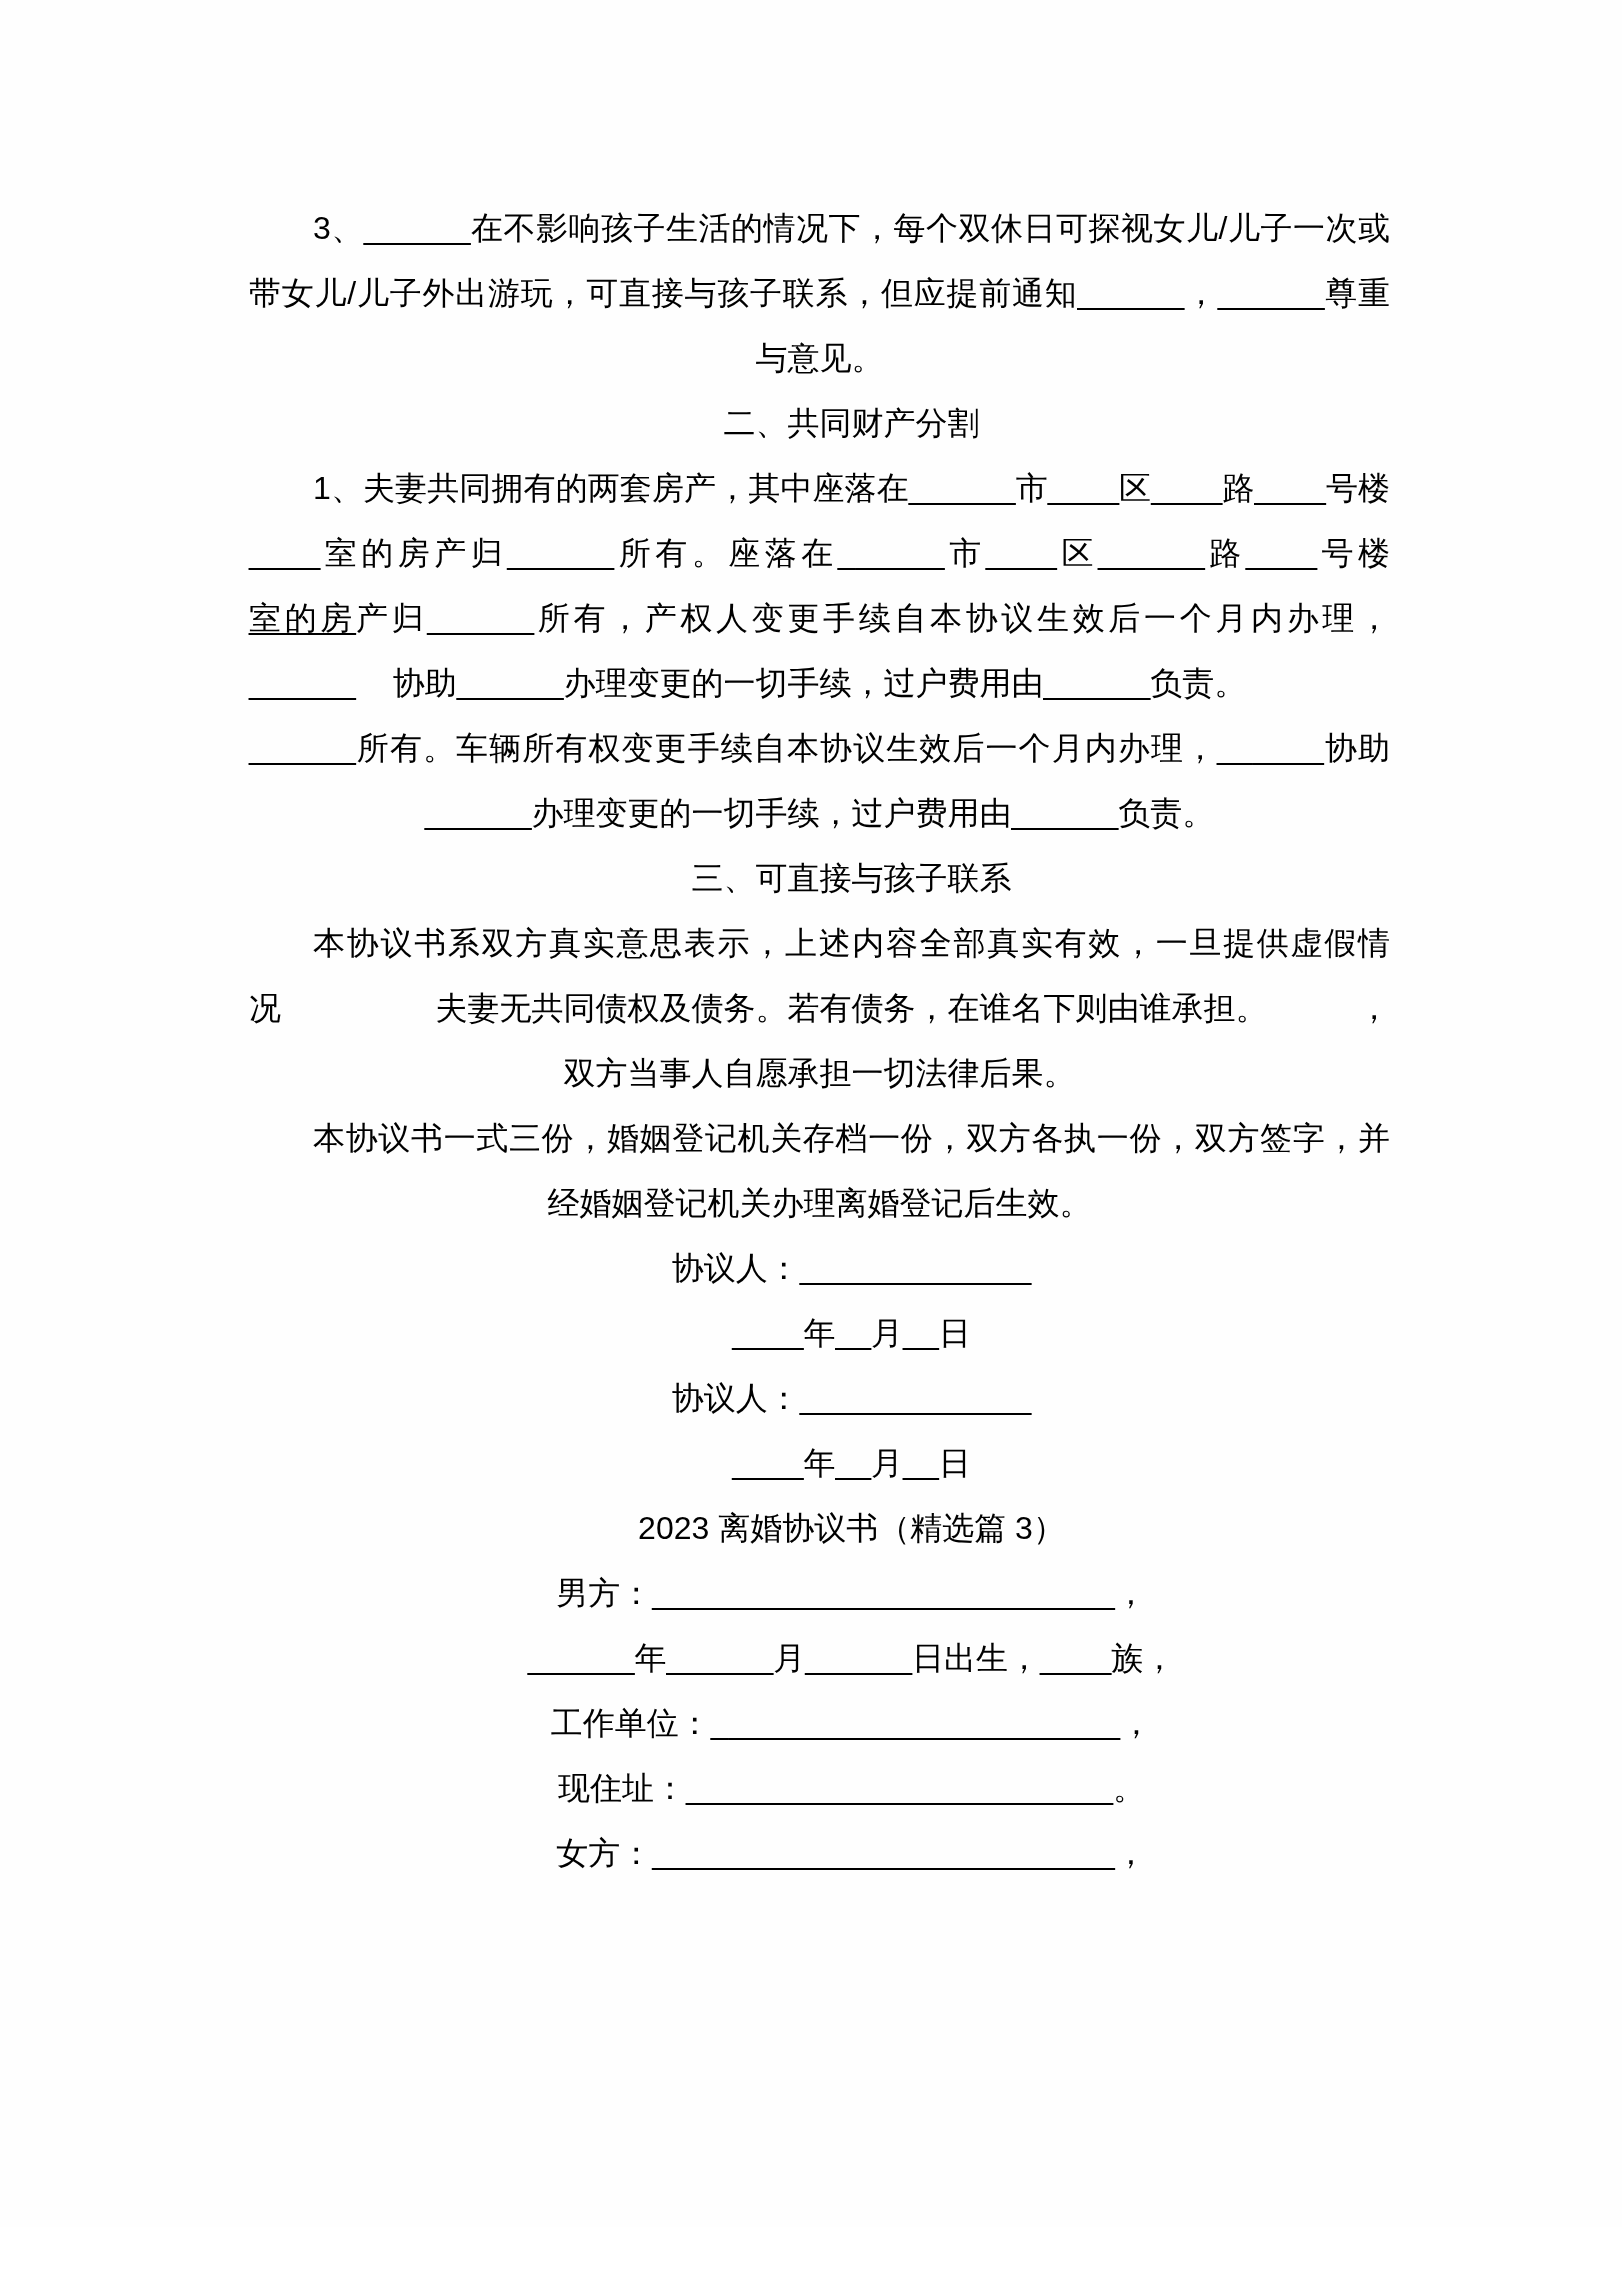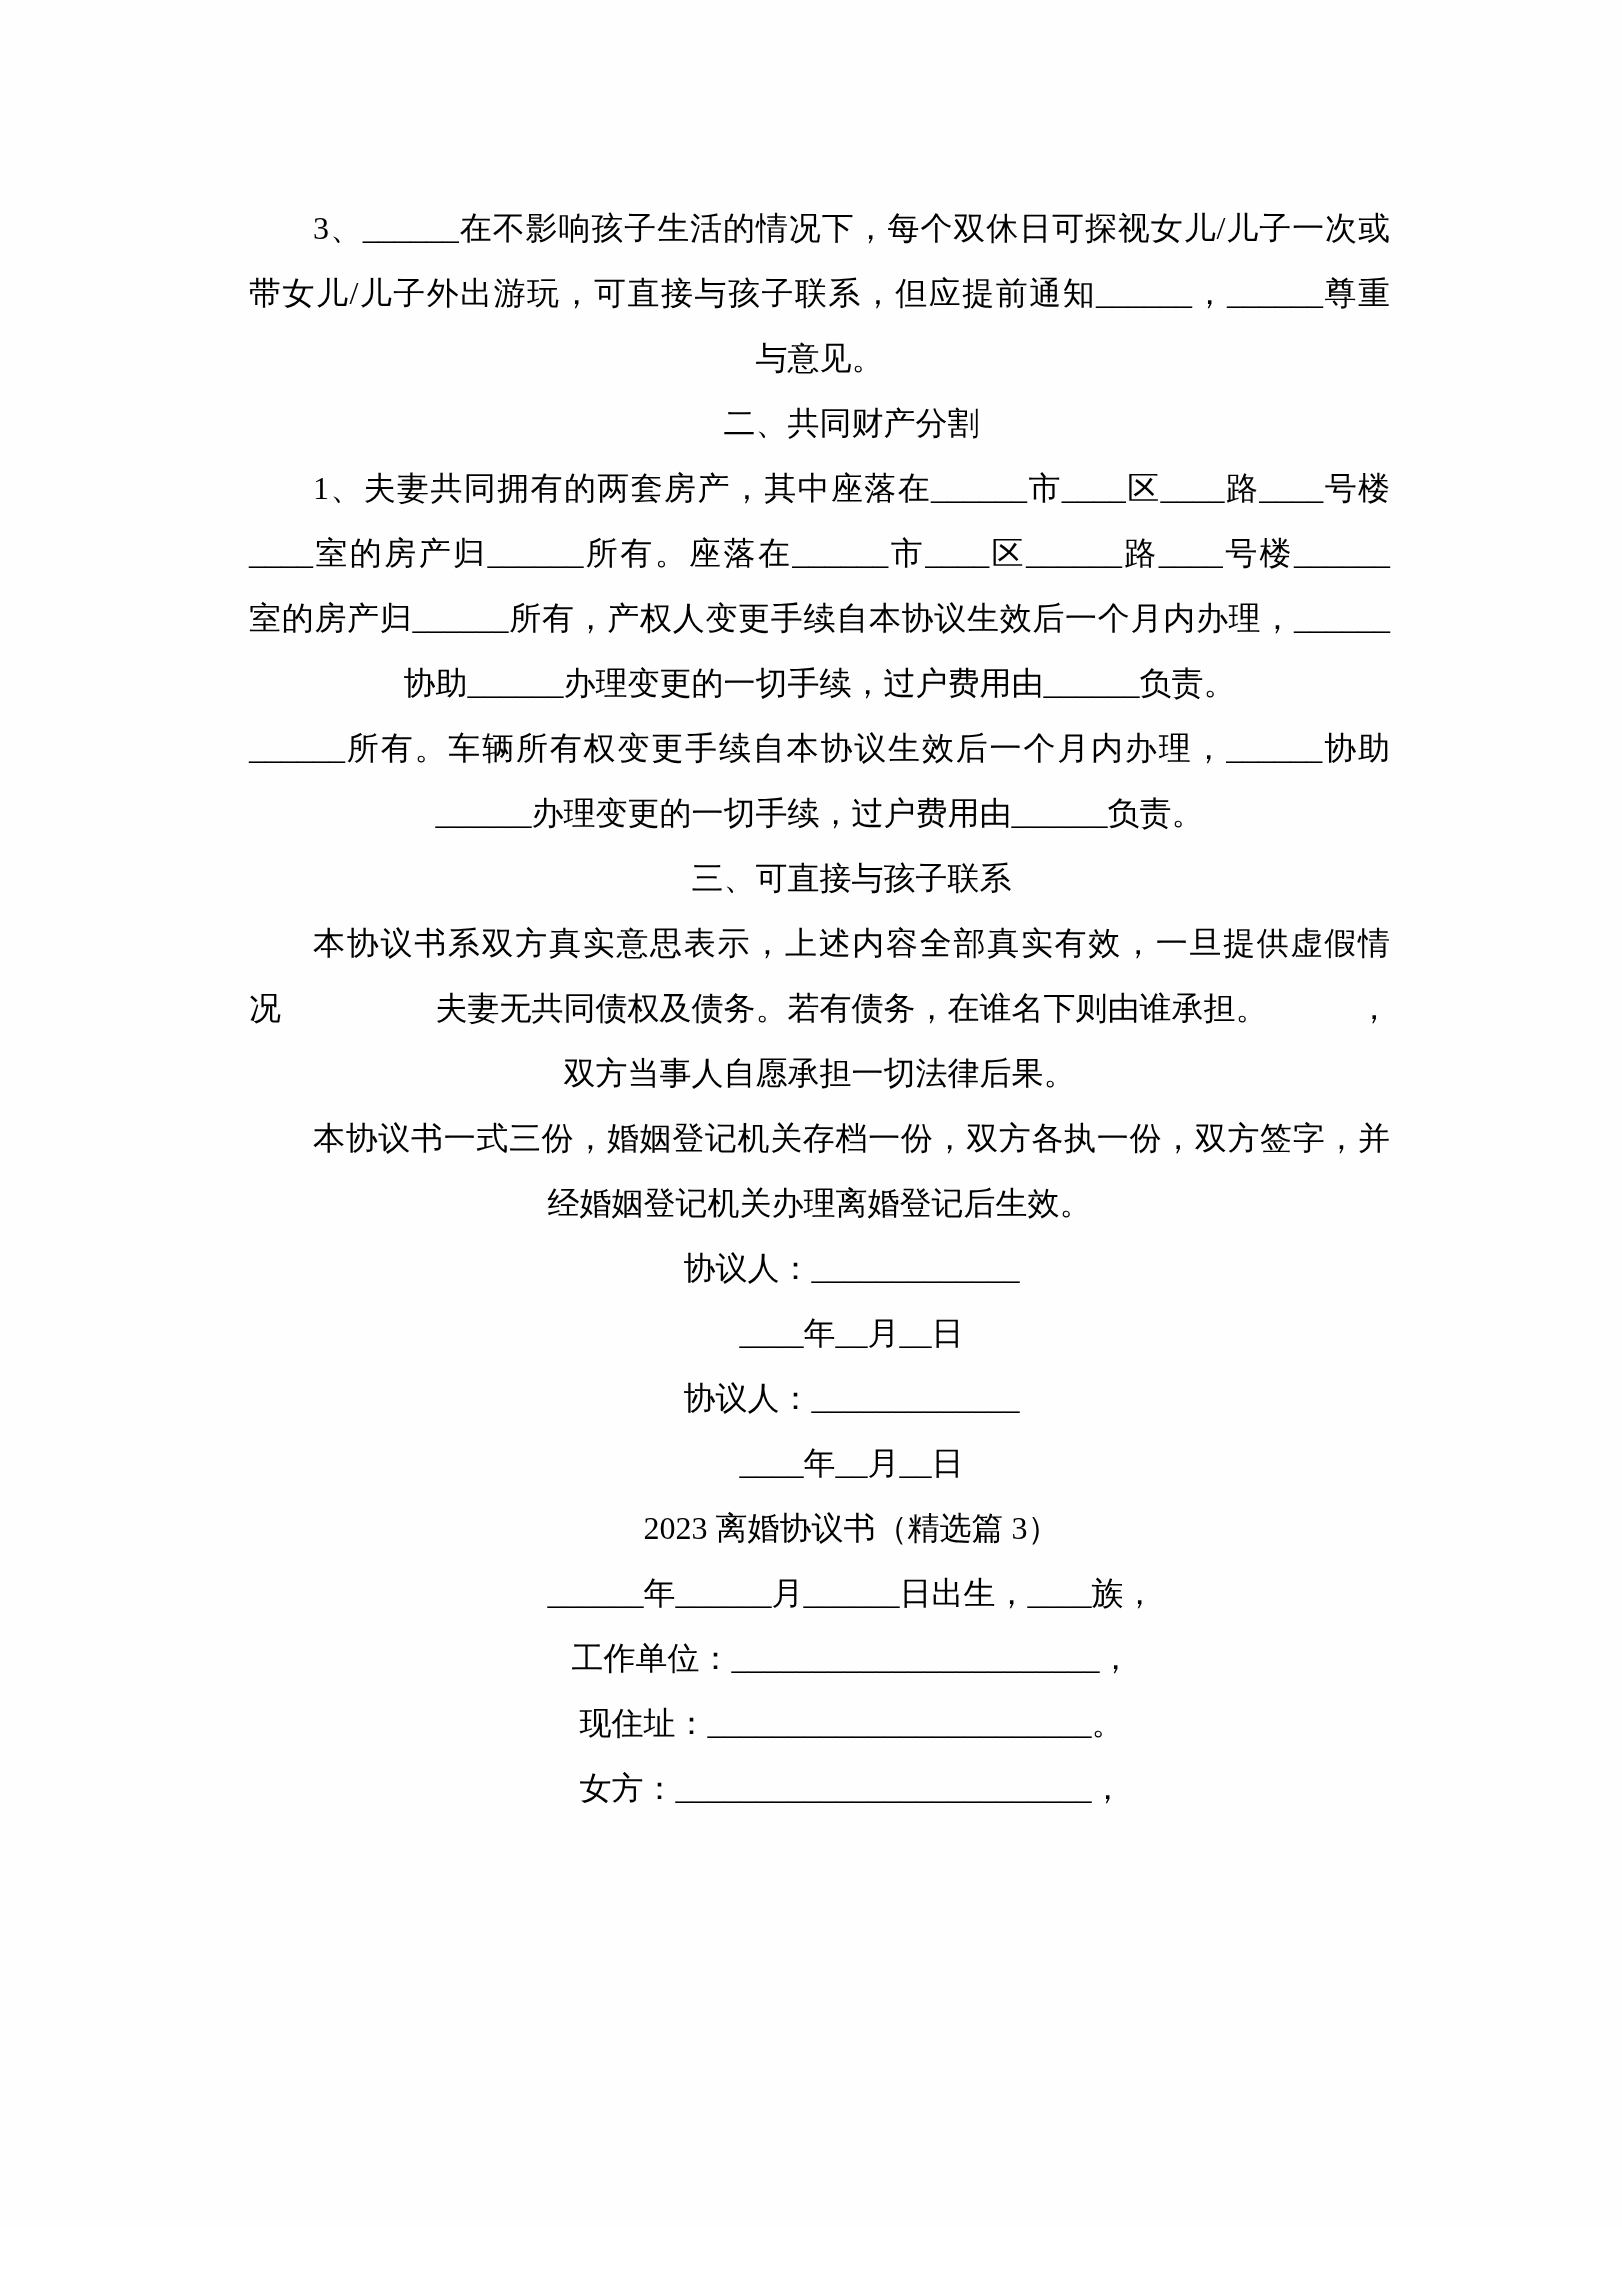--- a/index.html
+++ b/index.html
@@ -6,21 +6,21 @@
     margin: 0;
     padding: 0;
     background: #ffffff;
   }
   .page {
     position: relative;
     width: 1623px;
     height: 2227px;
     background: #fefefe;
     overflow: hidden;
-    font-family: Liberation Serif, serif;
+    font-family: Liberation Sans, sans-serif;
     color: #000000;
   }
   .doc-body {
     position: absolute;
     left: 249px;
     top: 196px;
     width: 1141px;
   }
   .line {
     font-size: 32px;
@@ -58,19 +58,20 @@
       <div class="line indent justify">本协议书系双方真实意思表示，上述内容全部真实有效，一旦提供虚假情况，</div>
       <div class="line indent">夫妻无共同债权及债务。若有债务，在谁名下则由谁承担。</div>
       <div class="line">双方当事人自愿承担一切法律后果。</div>
       <div class="line indent justify">本协议书一式三份，婚姻登记机关存档一份，双方各执一份，双方签字，并</div>
       <div class="line">经婚姻登记机关办理离婚登记后生效。</div>
       <div class="line indent">协议人：_____________</div>
       <div class="line indent">____年__月__日</div>
       <div class="line indent">协议人：_____________</div>
       <div class="line indent">____年__月__日</div>
       <div class="line indent">2023 离婚协议书（精选篇 3）</div>
+      <div class="line indent">男方：__________________________，</div>
       <div class="line indent">______年______月______日出生，____族，</div>
       <div class="line indent">工作单位：_______________________，</div>
       <div class="line indent">现住址：________________________。</div>
       <div class="line indent">女方：__________________________，</div>
     </div>
 </div>
 
 
 </body></html>

